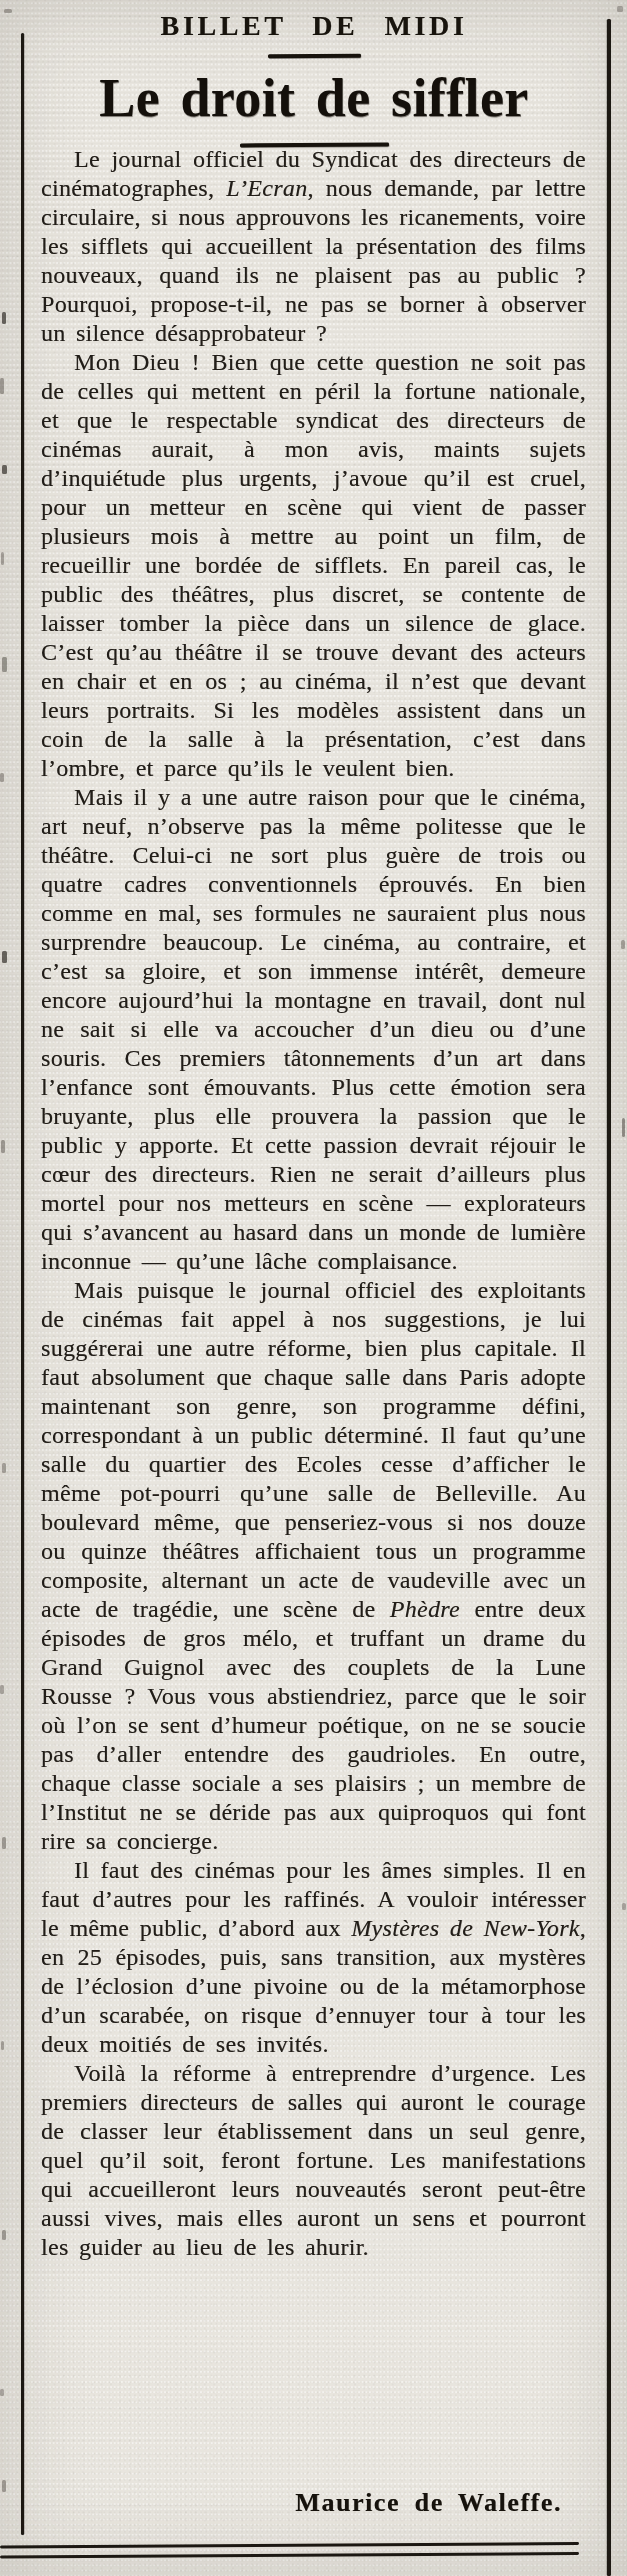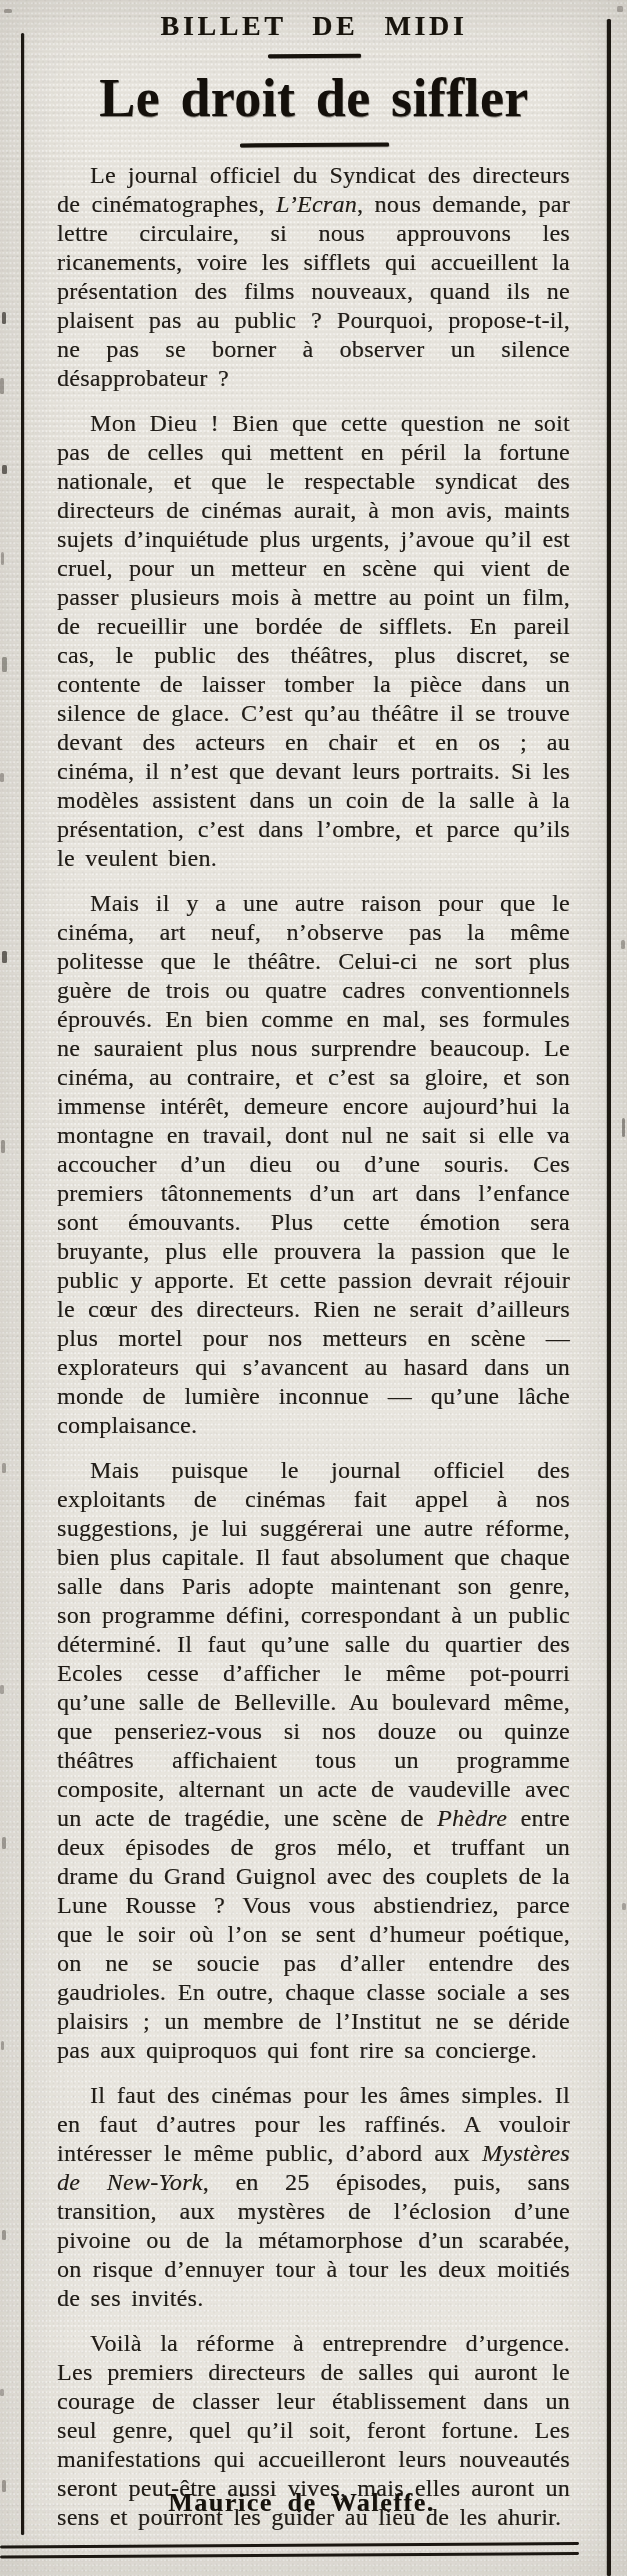--- a/index.html
+++ b/index.html
@@ -76,39 +76,39 @@
   .hrule-2 { width: 149px; margin-top: 14.5px; transform: rotate(-0.3deg); }
 
   
   .article {
     position: absolute;
     left: 41px;
     width: 545px;
     top: 145px;
   }
   .para {
-    margin: 16px;
+    margin: 0;
     font-size: 24px;
     line-height: 29px;
     text-align: justify;
     text-indent: 33px;
     word-spacing: 0.17em;
     letter-spacing: 0.012em;
     hyphens: auto;
     -webkit-hyphens: auto;
     text-shadow: 0.3px 0.3px 0.4px rgba(38,32,25,0.48);
   }
   .it { font-style: italic; }
 
   .signature {
     position: absolute;
     top: 2488px;
     left: 41px;
     width: 521px;
-    text-align: center;
+    text-align: right;
     font-size: 26px;
     font-weight: bold;
     letter-spacing: 0.06em;
     word-spacing: 0.25em;
     color: #17130d;
     text-shadow: 0.4px 0.4px 0.6px rgba(25,20,14,0.5);
   }
 
   
   .footer-rule {

